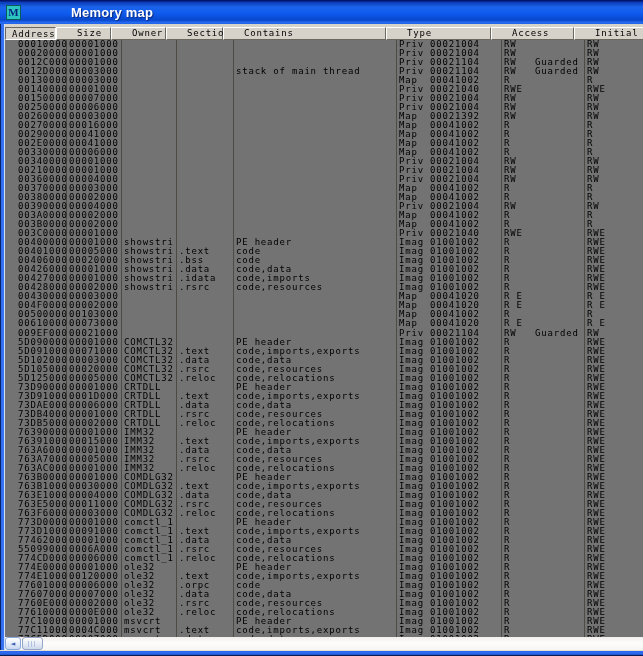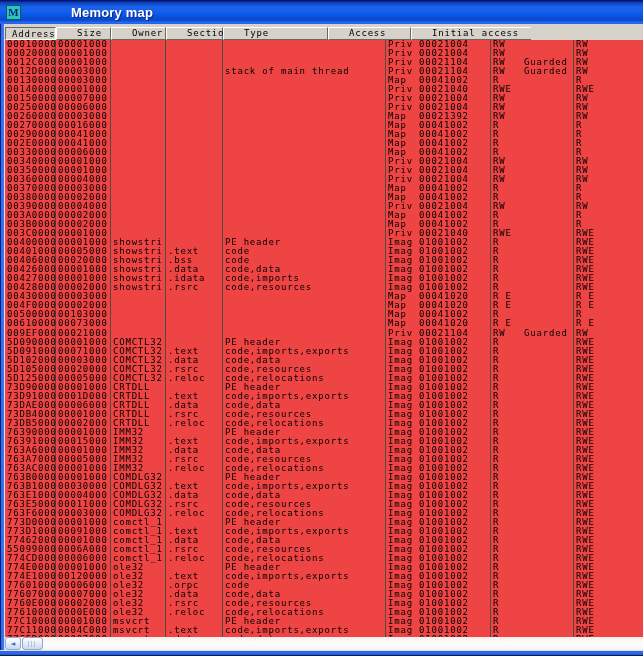--- a/index.html
+++ b/index.html
@@ -45,21 +45,21 @@
     padding-left:20px;
     border-top:1px solid #ffffff; border-left:1px solid #ffffff;
     border-bottom:1px solid #6a675f; border-right:1px solid #6a675f;
   }
   .hcell.pressed {
     border-top:1px solid #6a675f; border-left:1px solid #6a675f;
     border-bottom:1px solid #ffffff; border-right:1px solid #ffffff;
     padding-left:6px; line-height:12px;
   }
   .tbody {
-    position:relative; margin-left:5px; height:597px; overflow:hidden; background:#ef4444;
+    position:relative; margin-left:5px; height:597px; overflow:hidden; background:#737373;padding-left:11px;
   }
   .row { display:flex; height:9.02px; overflow:visible; }
   .cell {
     flex:none; color:#000; white-space:pre; overflow:visible;
     font:9px/9.02px "DejaVu Sans Mono", monospace; letter-spacing:.8px;
     padding-left:2px; border-right:1px solid #4d4b43;
   }
   
   .c0 { width:51px; } .c1 { width:55px; } .c2 { width:55px; } .c3 { width:57px; }
   .c4 { width:163px; } .c5 { width:105px; } .c6 { width:83px; }
@@ -99,20 +99,21 @@
     <div class="title-text">Memory map</div>
   </div>
 
   <div class="gray-strip"></div>
 
   <div class="theader">
       <div class="hcell c0 pressed">Address</div>
       <div class="hcell c1">Size</div>
       <div class="hcell c2">Owner</div>
       <div class="hcell c3">Section</div>
+      <div class="hcell c4">Contains</div>
       <div class="hcell c5">Type</div>
       <div class="hcell c6">Access</div>
       <div class="hcell c7">Initial access</div>
     </div>
 
   <div class="tbody">
       <div class="row">
         <span class="cell c0">00010000</span>
         <span class="cell c1">00001000</span>
         <span class="cell c2"></span>
@@ -246,21 +247,21 @@
         <span class="cell c0">00340000</span>
         <span class="cell c1">00001000</span>
         <span class="cell c2"></span>
         <span class="cell c3"></span>
         <span class="cell c4"></span>
         <span class="cell c5">Priv 00021004</span>
         <span class="cell c6">RW</span>
         <span class="cell c7">RW</span>
       </div>
       <div class="row">
-        <span class="cell c0">00350000</span>
+        <span class="cell c0">00210000</span>
         <span class="cell c1">00001000</span>
         <span class="cell c2"></span>
         <span class="cell c3"></span>
         <span class="cell c4"></span>
         <span class="cell c5">Priv 00021004</span>
         <span class="cell c6">RW</span>
         <span class="cell c7">RW</span>
       </div>
       <div class="row">
         <span class="cell c0">00360000</span>

